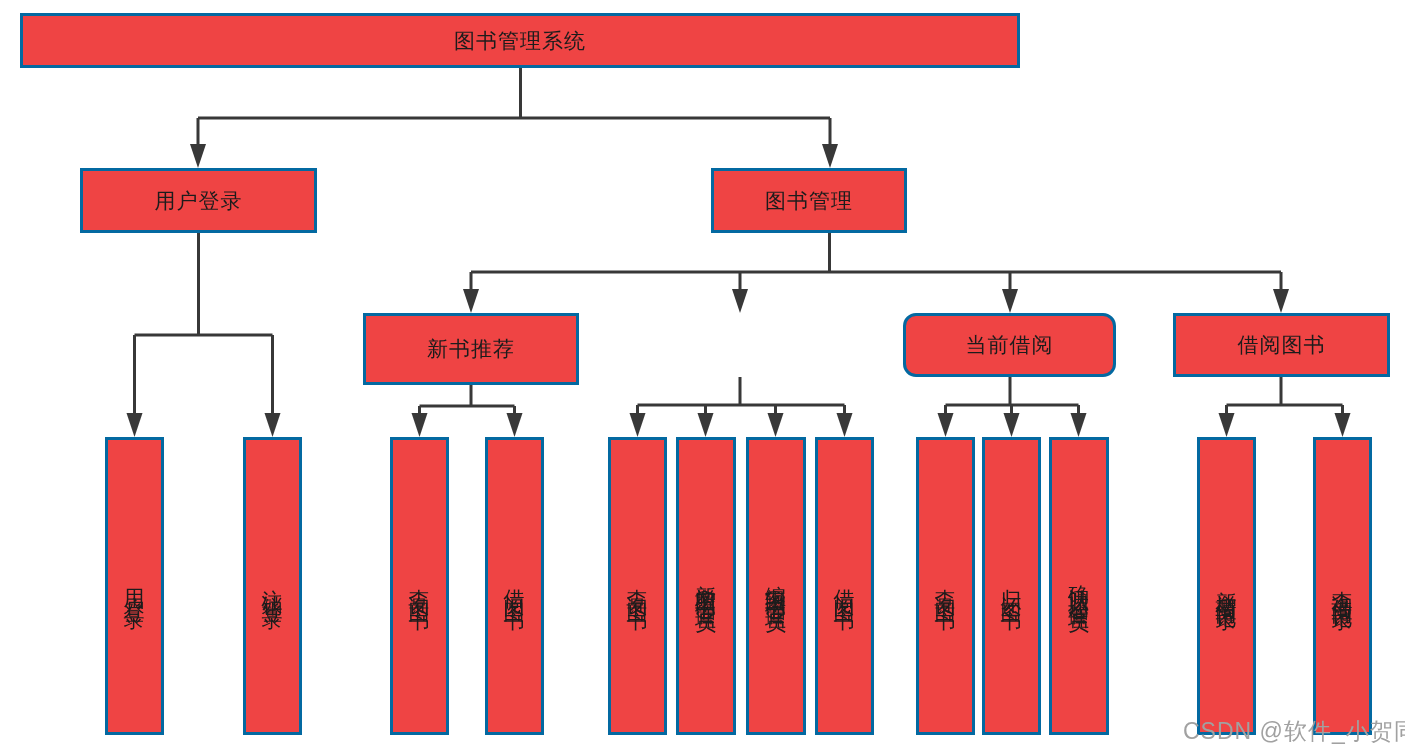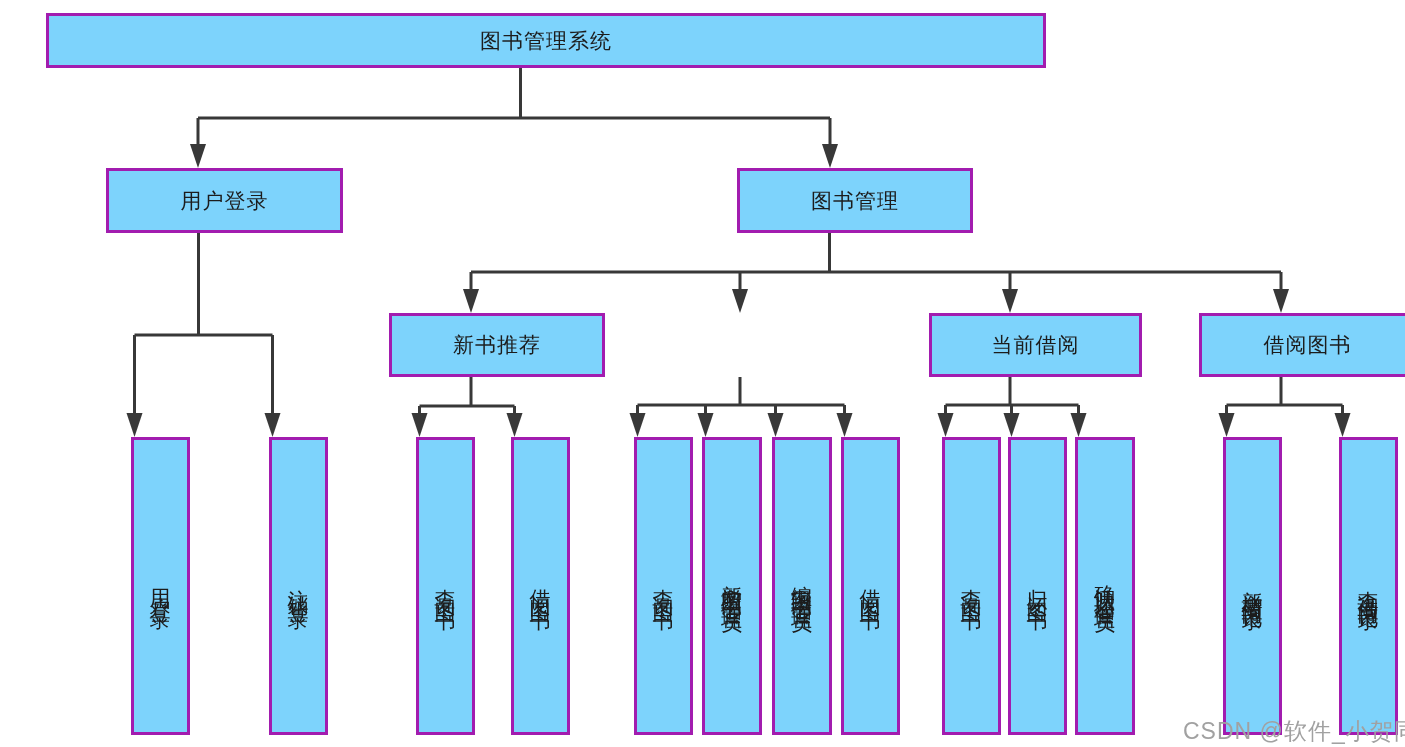--- a/index.html
+++ b/index.html
@@ -18,30 +18,29 @@
   .connectors {
     position: absolute;
     left: 0;
     top: 0;
     width: 1405px;
     height: 747px;
   }
   .node {
     position: absolute;
     box-sizing: border-box;
-    border: 3px solid #a21caf;
-    background: #7dd3fc;
+    border: 3px solid #0369a1;
+    background: #ef4444;
     display: flex;
     align-items: center;
     justify-content: center;
     color: #1c1c1c;
     font-size: 21px;
     letter-spacing: 1px;
     white-space: nowrap;
-    margin-left: 26px;
   }
   .leaf {
     letter-spacing: 0;
   }
   .leaf .vtext {
     writing-mode: vertical-rl;
     text-orientation: mixed;
     letter-spacing: 7px;
     line-height: 1;
     font-size: 21px;
@@ -101,24 +100,24 @@
       <polygon points="1003.5,413 1019.5,413 1011.5,437"></polygon>
       <polygon points="1070.5,413 1086.5,413 1078.5,437"></polygon>
       <polygon points="1218.5,413 1234.5,413 1226.5,437"></polygon>
       <polygon points="1334.5,413 1350.5,413 1342.5,437"></polygon>
     </g>
   </svg>
 
   <div class="node" style="left:20px; top:13px; width:1000px; height:55px;">图书管理系统</div>
 
   <div class="node" style="left:80px; top:168px; width:237px; height:65px;">用户登录</div>
-  <div class="node" style="left:711px; top:168px; width:236px; height:65px;">图书管理</div>
+  <div class="node" style="left:711px; top:168px; width:196px; height:65px;">图书管理</div>
 
-  <div class="node" style="left:363px; top:313px; width:216px; height:64px;">新书推荐</div>
-  <div class="node" style="left:903px; top:313px; width:213px; height:64px;">当前借阅</div>
+  <div class="node" style="left:363px; top:313px; width:216px; height:72px;">新书推荐</div>
+  <div class="node" style="left:903px; top:313px; width:213px; height:64px;border-radius:13px;">当前借阅</div>
   <div class="node" style="left:1173px; top:313px; width:217px; height:64px;">借阅图书</div>
 
   <div class="node leaf" style="left:105px; top:437px; width:59px; height:298px;">
     <span class="vtext">用户登录</span>
   </div>
   <div class="node leaf" style="left:243px; top:437px; width:59px; height:298px;">
     <span class="vtext">注销登录</span>
   </div>
 
   <div class="node leaf" style="left:390px; top:437px; width:59px; height:298px;">

